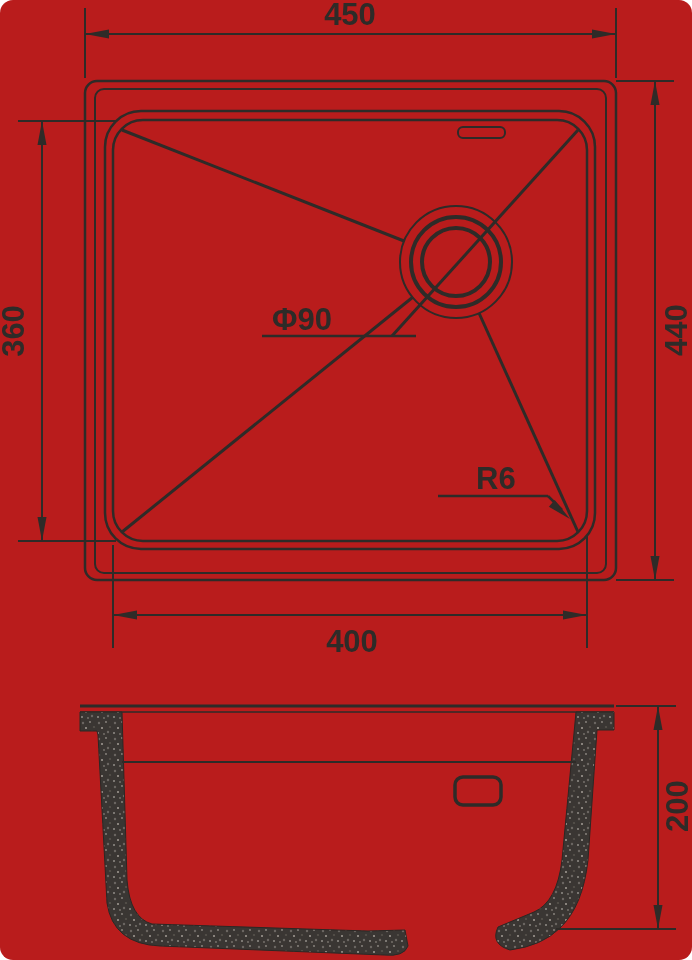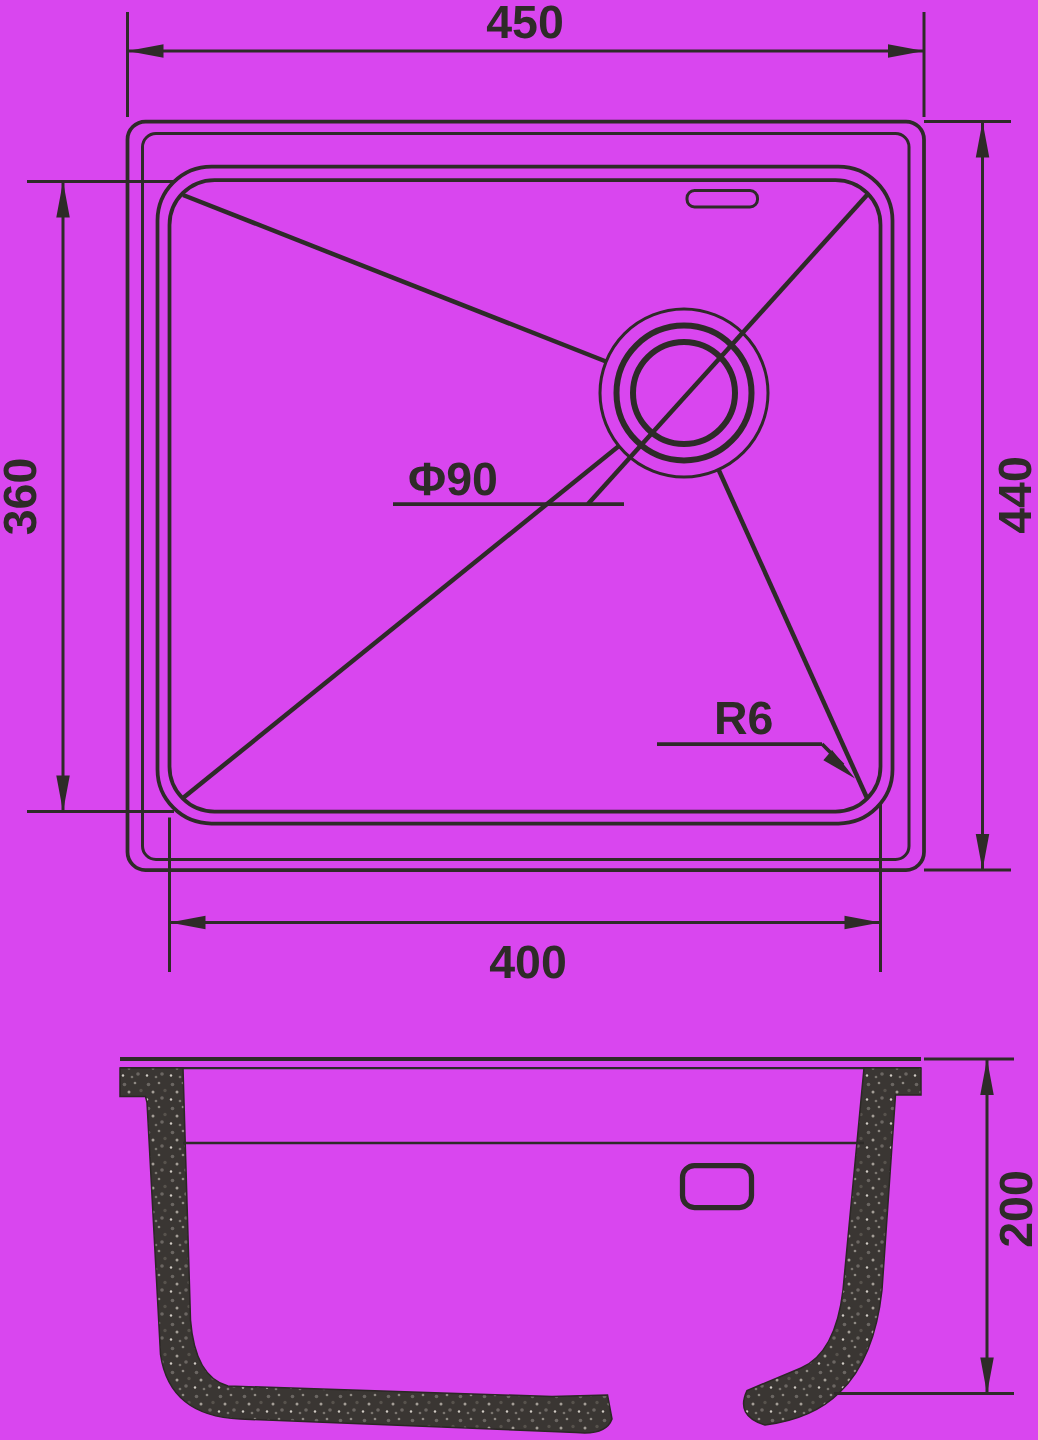--- a/index.html
+++ b/index.html
@@ -1,16 +1,16 @@
 <!DOCTYPE html>
 <html><head>
 <meta charset="utf-8">
 <style>
   html,body{margin:0;padding:0;background:#ffffff;}
-  #canvas{position:relative;width:692px;height:960px;background:#d946ef;overflow:hidden;}
+  #canvas{position:relative;width:692px;height:960px;background:#b91c1c;overflow:hidden;border-radius:13px;}
   svg{display:block;}
   .ln{stroke:#2e2b28;fill:none;}
   .thin{stroke-width:2;}
   .med{stroke-width:2.5;}
   .thick{stroke-width:3;}
   .arrow{fill:#2e2b28;stroke:none;}
   .dimtext{font-family:"Liberation Sans",sans-serif;font-weight:bold;font-size:31px;fill:#2e2b28;}
   .wall{fill:url(#granite);stroke:#2b2825;stroke-width:1;}
 </style>
 </head>

